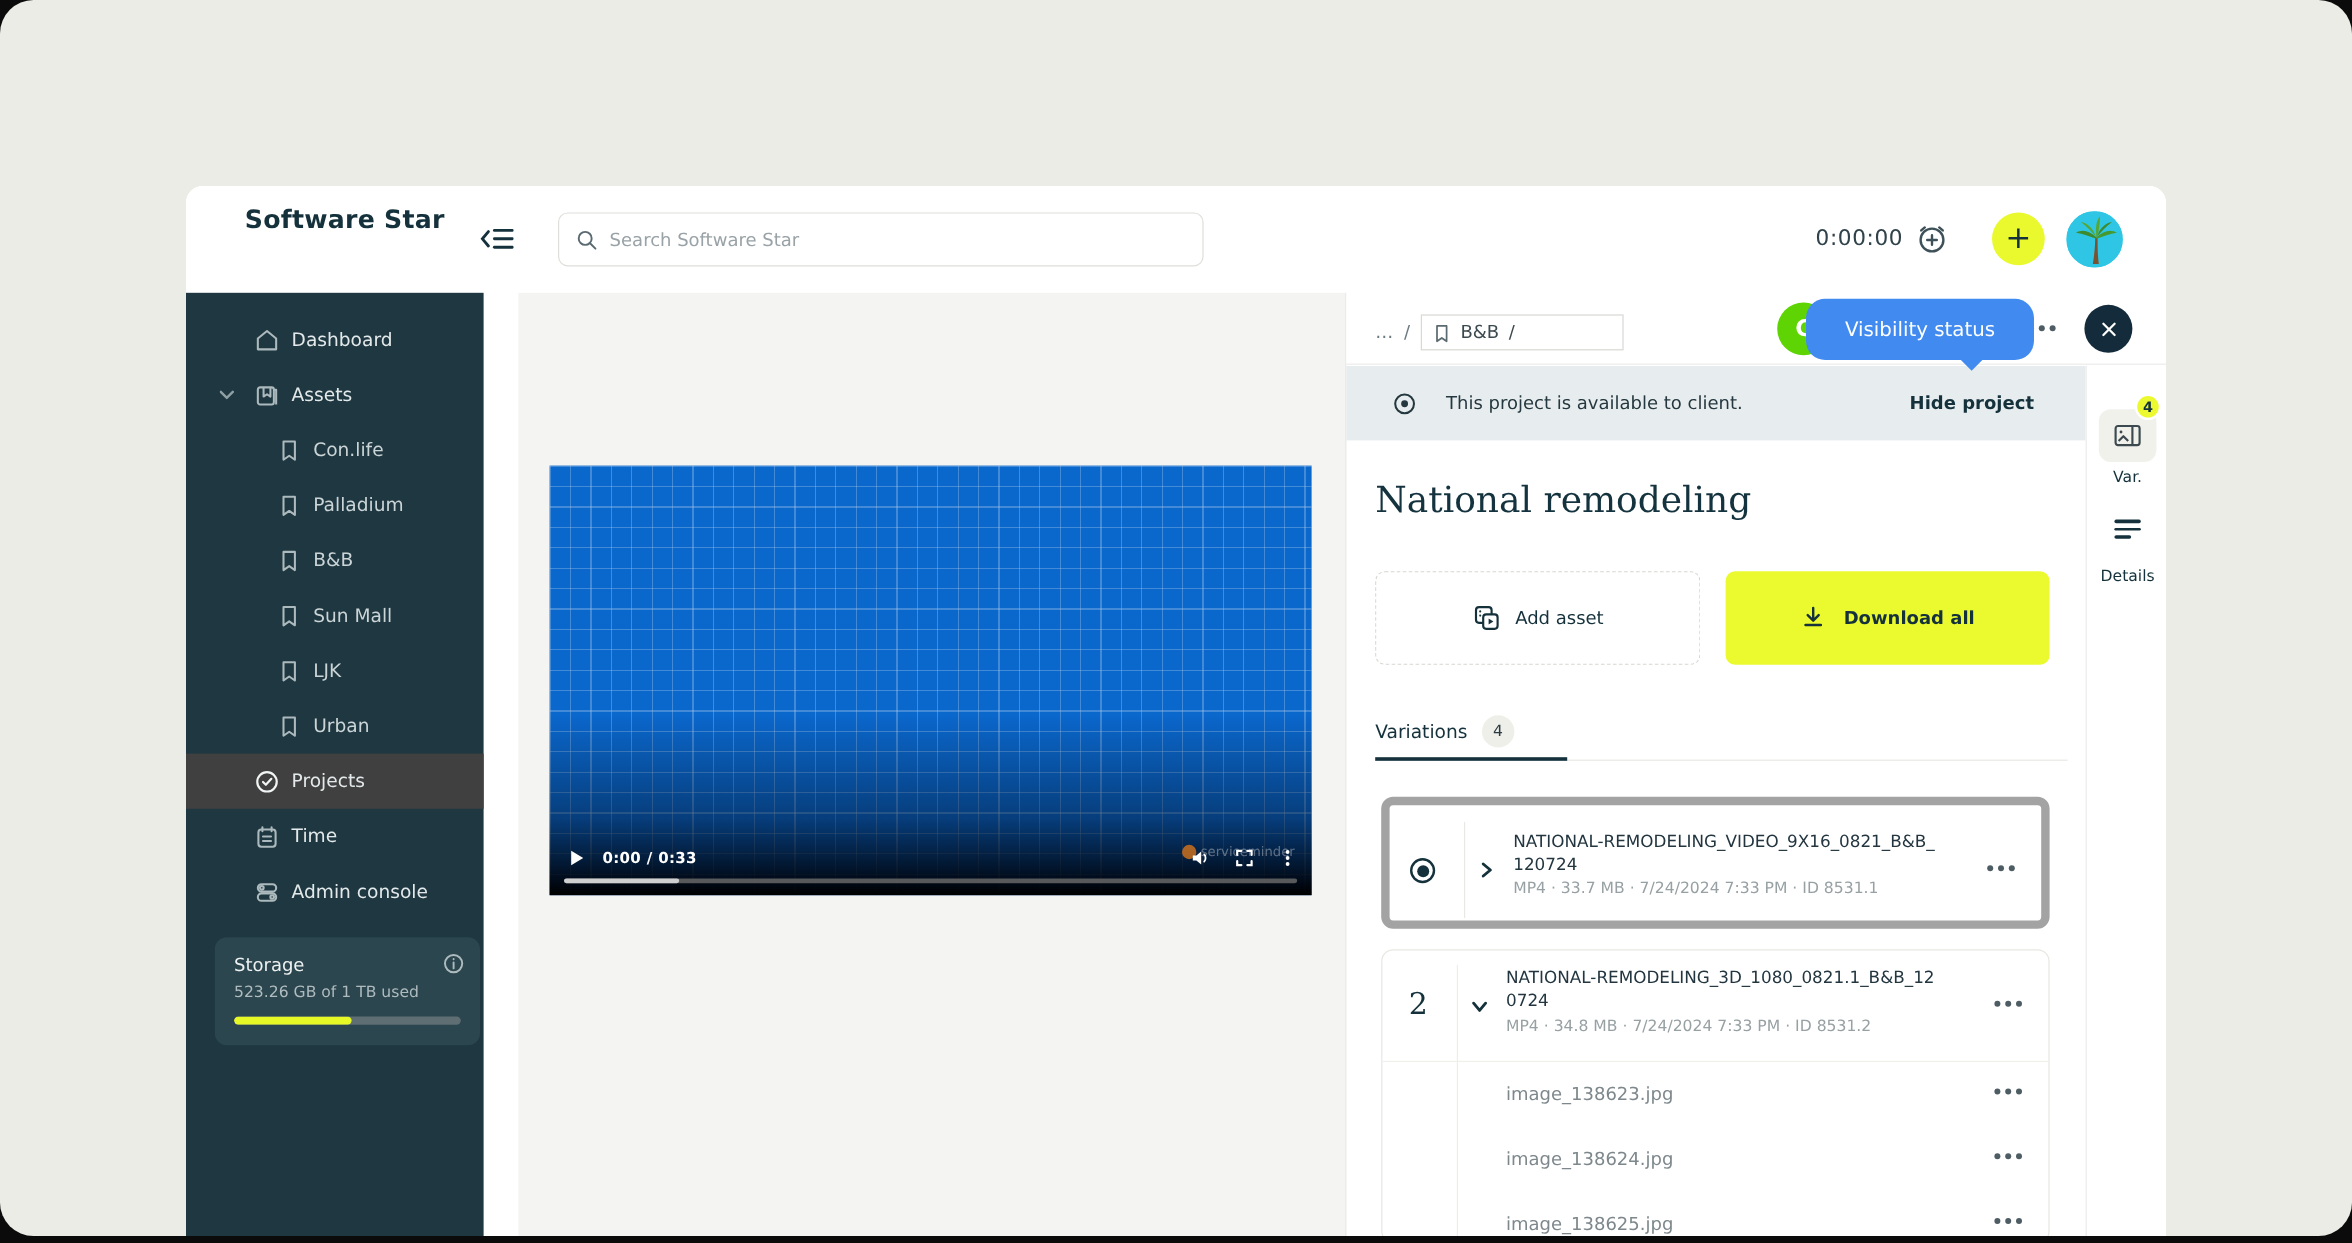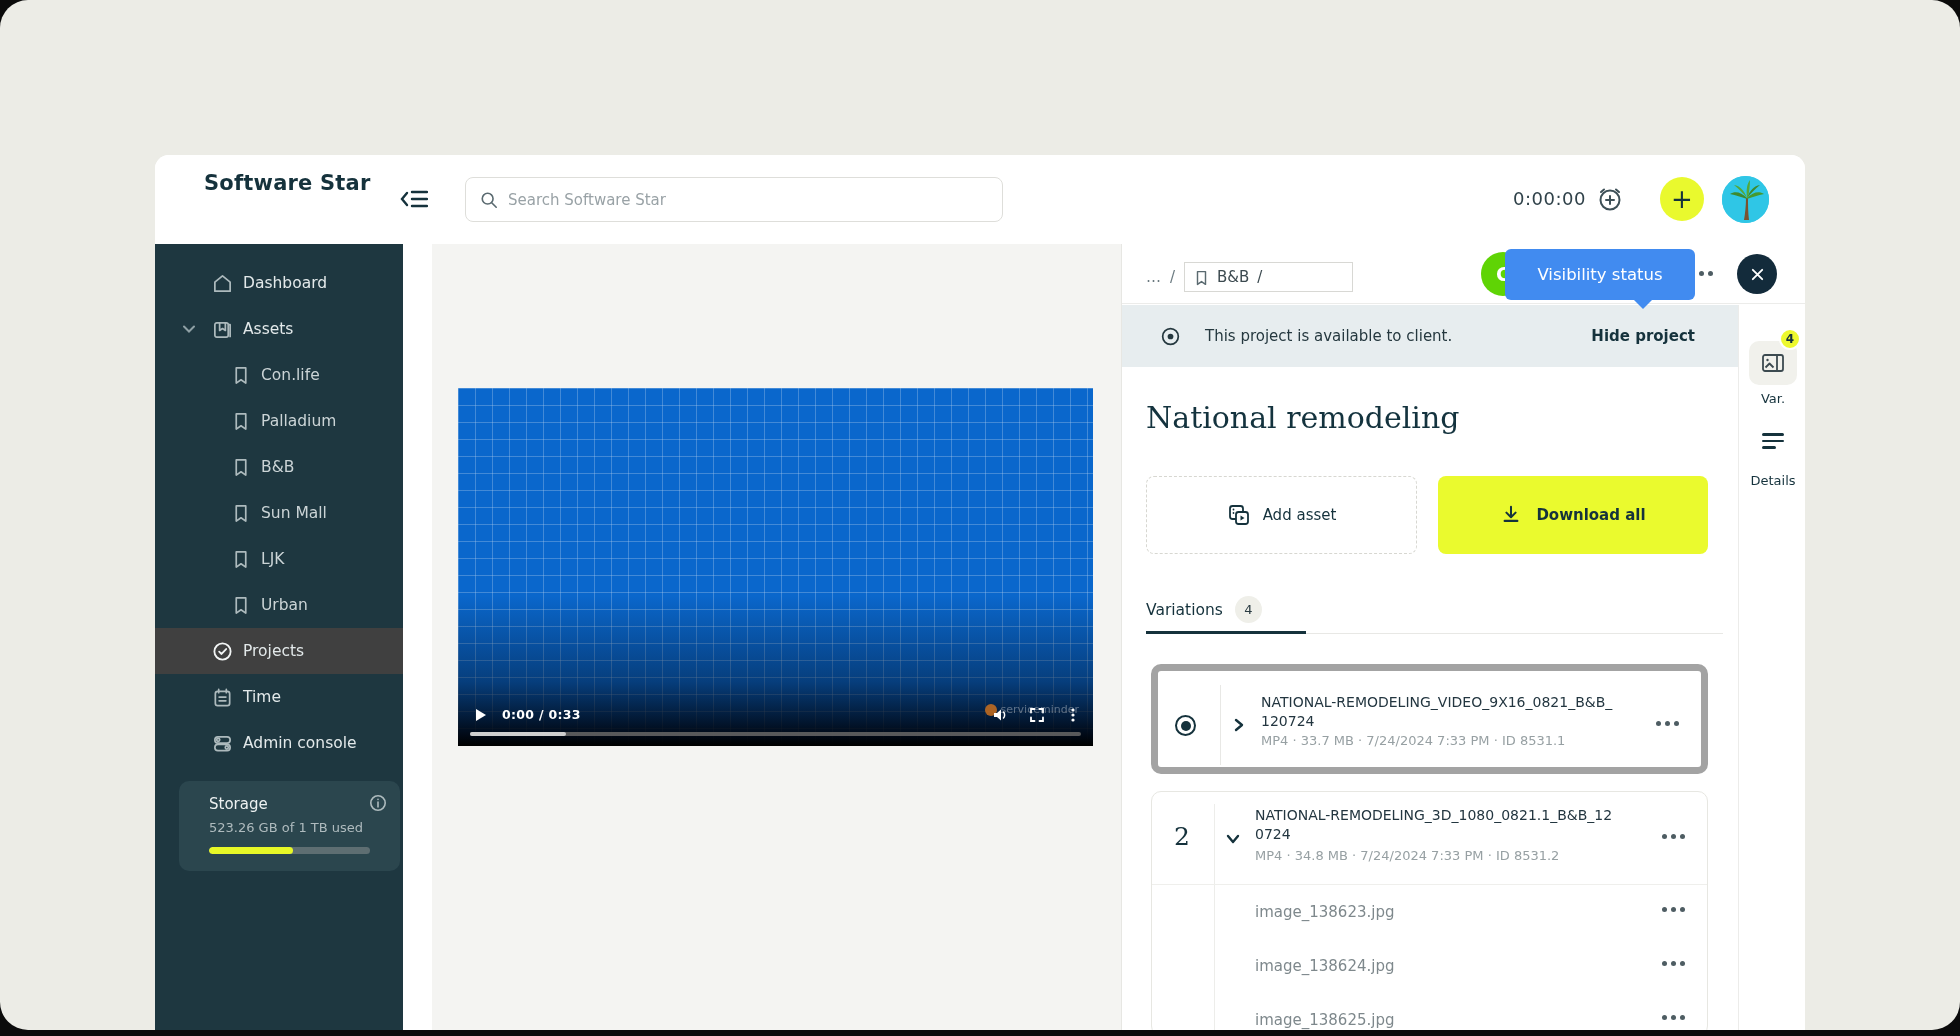--- a/index.html
+++ b/index.html
@@ -24,21 +24,21 @@
   
   .side { position:absolute; left:0; top:89px; width:248px; height:786px; background:#1E3740; color:#E3E9EA; }
   .srow { position:relative; height:46px; display:flex; align-items:center; cursor:pointer; }
   .srow .caret { position:absolute; left:28px; width:12px; height:8px; color:#8FA0A5; }
   .srow .ic { position:absolute; left:57px; width:21px; height:21px; color:#ADBABD; }
   .srow .lbl { position:absolute; left:88px; font-size:15.5px; }
   .srow.sub .ic { left:77px; width:19px; height:19px; }
   .srow.sub .lbl { left:106px; color:#CBD4D6;text-align:right; }
   .srow.active { background:#404040; }
   .srow.active .ic { color:#F2F5F5; }
-  .storage { position:absolute; left:24px; top:537px; width:221px; height:90px; background:#2B464E; border-radius:10px; padding:14px 30px; }
+  .storage { position:absolute; left:24px; top:537px; width:221px; height:90px; background:#2B464E; border-radius:10px; padding:14px 16px; }
   .storage .t { font-size:15px; color:#EDF1F1; }
   .storage .info { position:absolute; right:13px; top:13px; width:18px; height:18px; color:#AEBBBE; }
   .storage .u { margin-top:7px; font-size:13px; color:#AFBBBE; }
   .storage .bar { margin-top:12px; height:7px; border-radius:4px; background:#5E6E72; position:relative; overflow:hidden; }
   .storage .fill { position:absolute; left:0; top:0; bottom:0; border-radius:4px; background:#E7F827; }
 
   
   .main { position:absolute; left:277px; top:89px; width:689px; height:786px; background:#F4F4F2; }
   .video { position:absolute; left:26px; top:144px; width:635px; height:358px; background-color:#0A67CC;
     background-image:
@@ -57,21 +57,21 @@
   
   .panel { position:absolute; left:966px; top:89px; width:684px; height:786px; background:#fff; border-left:1px solid #E7E7E3; }
   .ptop { position:absolute; left:0; top:0; width:684px; height:60px; border-bottom:1px solid #ECECEA; background:#fff; }
   .crumbs { position:absolute; left:24px; top:18px; display:flex; align-items:center; gap:9px; color:#6B7A80; font-size:15px; }
   .crumbbox { display:flex; align-items:center; gap:8px; border:1px solid #D8D8D4; width:169px; height:30px; padding:0 9px; color:#3C4A50; }
   .crumbbox .bm { width:15px; height:15px; color:#5A6A70; }
   .greenbadge { position:absolute; left:359px; top:8px; width:44px; height:44px; border-radius:50%; background:#5FD405; color:#fff; font-size:19px; font-weight:bold; display:flex; align-items:center; justify-content:center; z-index:4; cursor:pointer; }
   .kebab-top { position:absolute; left:568px; top:27px; display:flex; gap:4px; z-index:3; cursor:pointer; }
   .kebab-top i, .kebab i { width:5px; height:5px; border-radius:50%; background:#4E5D63; display:block; }
   .closebtn { position:absolute; left:615px; top:10px; width:40px; height:40px; border-radius:50%; background:#132B3B; color:#fff; display:flex; align-items:center; justify-content:center; z-index:6; cursor:pointer; }
-  .tooltip { position:absolute; left:383px; top:5px; width:190px; height:51px; background:#418BF0; border-radius:6px; color:#fff; font-size:16.5px; display:flex; align-items:center; justify-content:center; z-index:5; }
+  .tooltip { position:absolute; left:383px; top:5px; width:190px; height:51px; background:#418BF0; border-radius:16px; color:#fff; font-size:16.5px; display:flex; align-items:center; justify-content:center; z-index:5; }
   .tooltip:after { content:""; position:absolute; left:128px; bottom:-9px; border-left:10px solid transparent; border-right:10px solid transparent; border-top:10px solid #418BF0; }
 
   .banner { position:absolute; left:0; top:61px; width:616px; height:62px; background:#E7EDEF; display:flex; align-items:center; }
   .banner .eye { margin-left:38px; width:21px; height:21px; color:#25383F; }
   .banner .btxt { margin-left:24px; font-size:15px; color:#25383F; }
   .banner .hide { margin-left:auto; margin-right:43px; font-size:15px; font-weight:bold; color:#15323C; cursor:pointer; }
 
   .ptitle { position:absolute; left:24px; top:156px; font-family:"DejaVu Serif", serif; font-weight:500; font-size:30px; color:#14333E; }
 
   .btnrow { position:absolute; left:24px; top:232px; width:562px; height:78px; }

